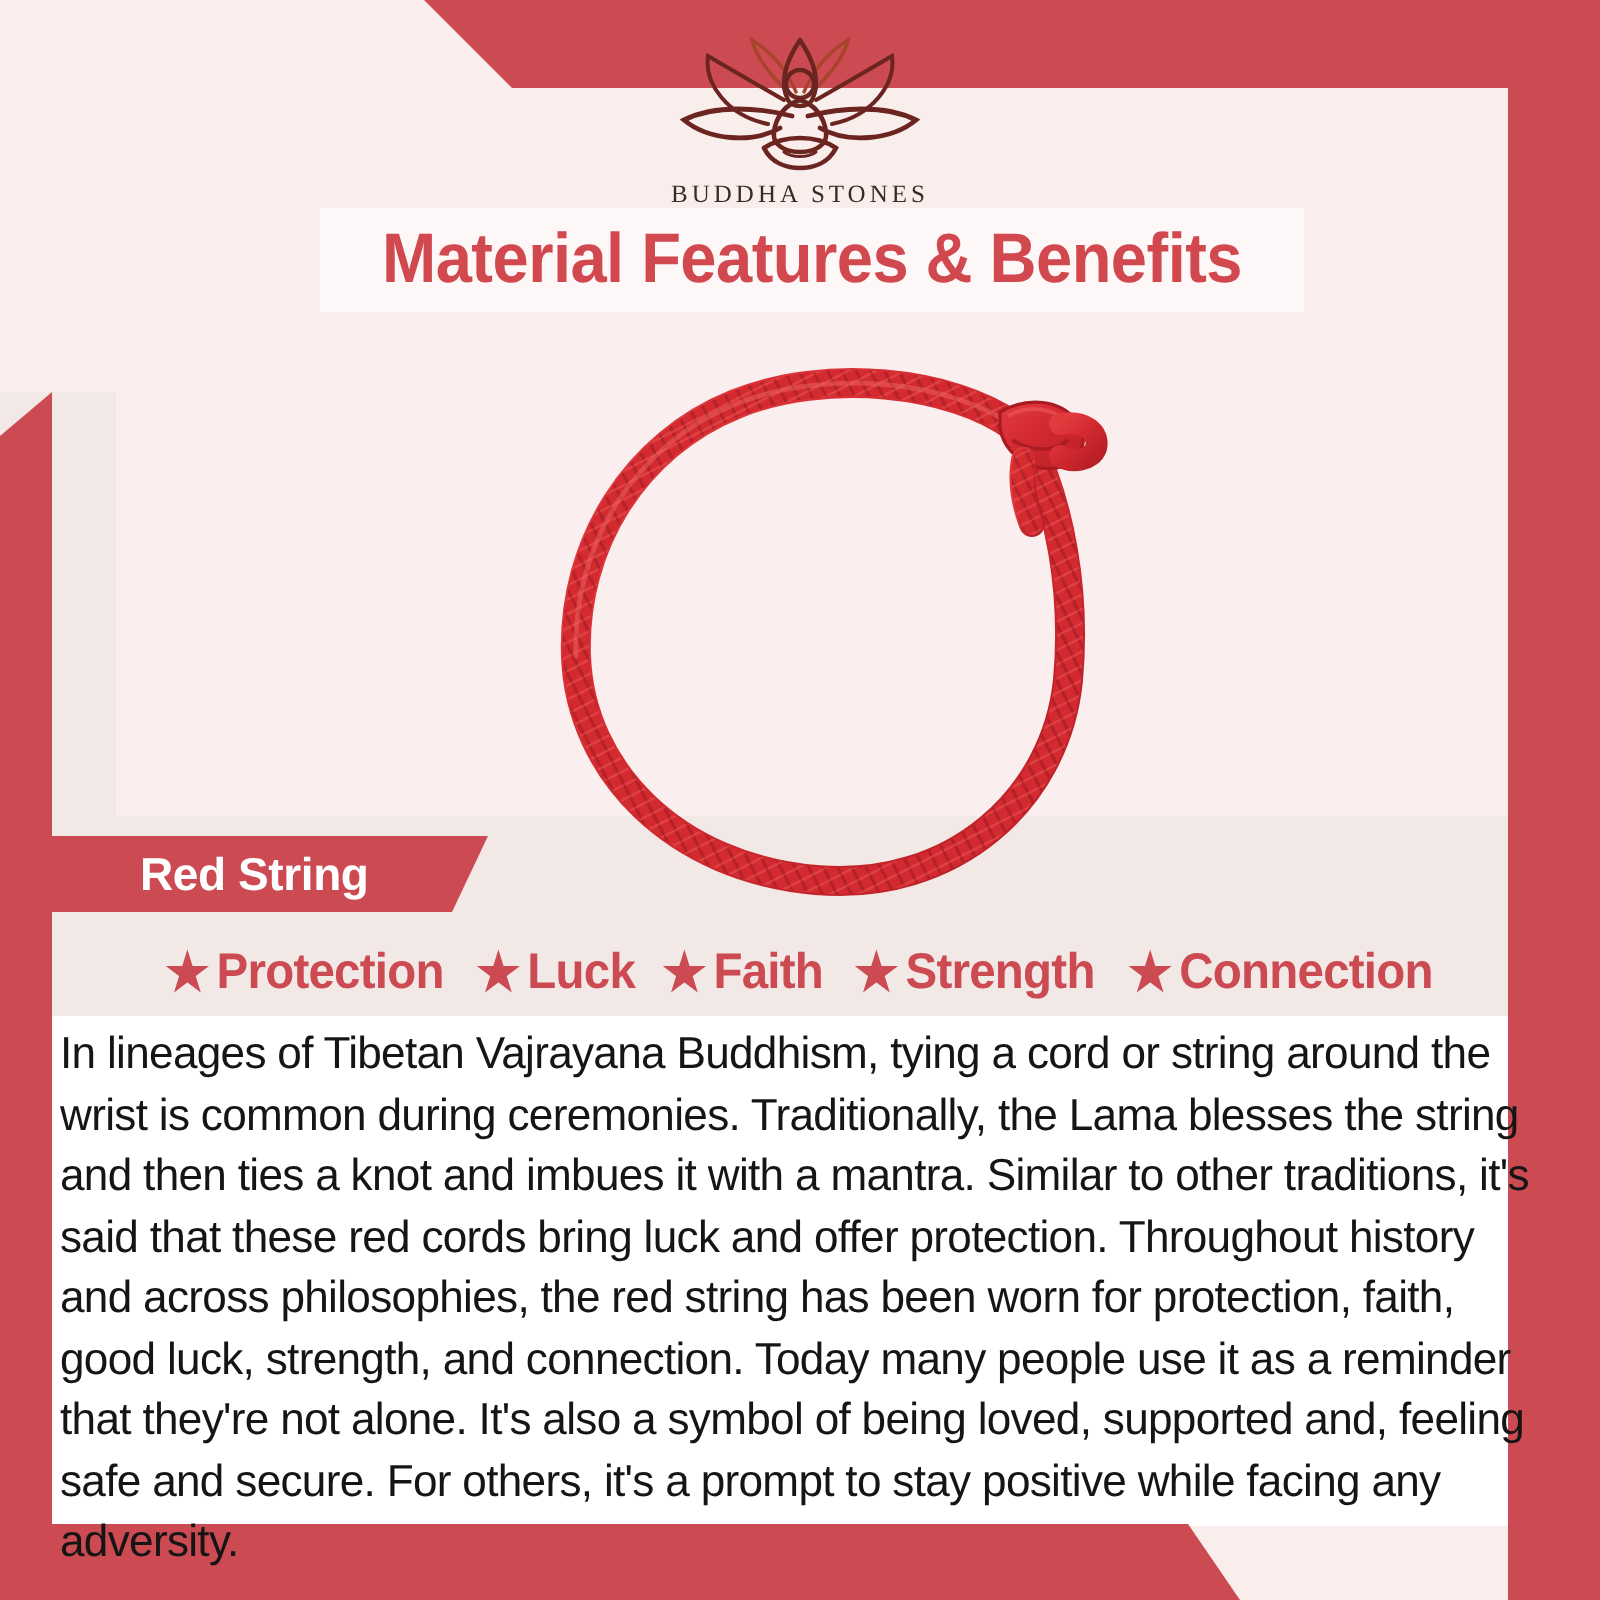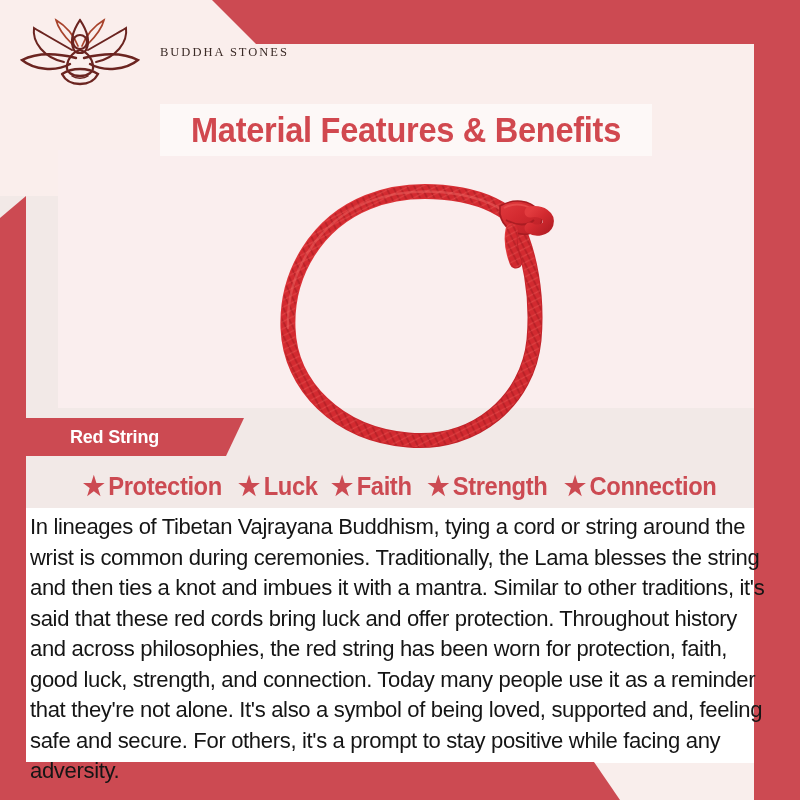--- a/index.html
+++ b/index.html
@@ -79,21 +79,21 @@
     background: #faeeec;
     z-index: -1;
   }
 
   
   .logo-wrap {
     position: absolute;
     left: 0; top: 14px;
     width: 800px;
     display: flex;
-    flex-direction: row;
+    flex-direction: column;
     align-items: center;
   }
   .logo-mark { line-height: 0; }
   .logo-word {
     margin-top: 4px;
     font-family: "Liberation Serif", serif;
     font-size: 12.5px;
     letter-spacing: 2.0px;
     color: #3a2a26;
     font-weight: 400;
@@ -134,21 +134,21 @@
     width: 218px; height: 38px;
     background: #cc4a52;
     clip-path: polygon(0 0, 218px 0, 200px 38px, 0 38px);
   }
   .label-banner-text {
     position: absolute;
     left: 70px; top: 418px;
     height: 38px;
     display: flex;
     align-items: center;
-    font-size: 18px;
+    font-size: 23px;
     font-weight: bold;
     color: #ffffff;
     letter-spacing: -0.2px;
   }
 
   
   .benefits {
     position: absolute;
     left: 26px; top: 466px;
     width: 748px; height: 40px;

